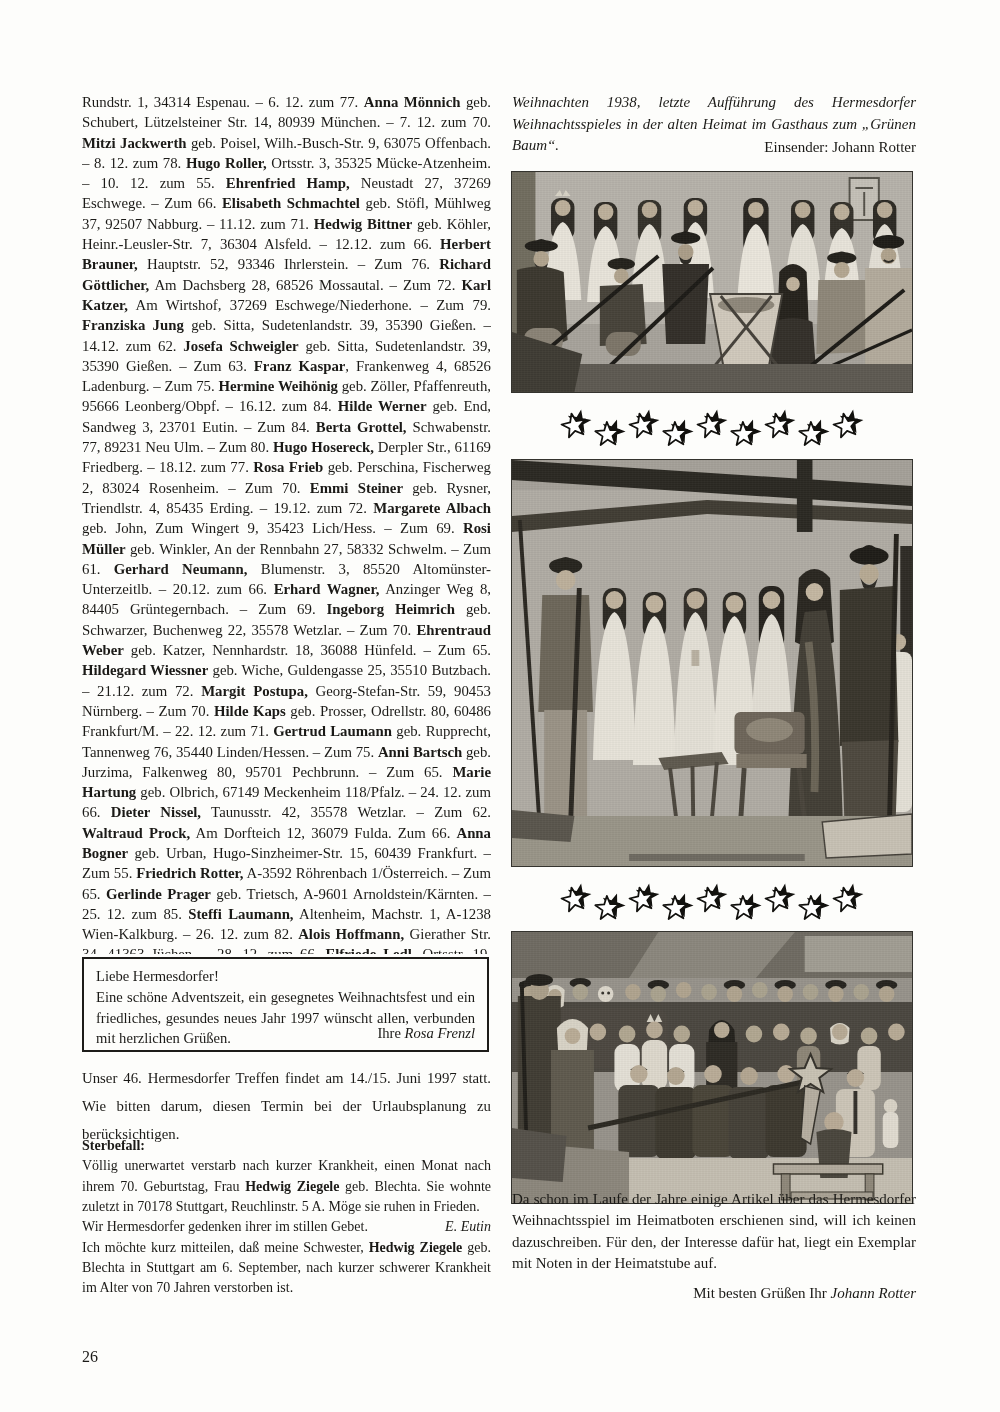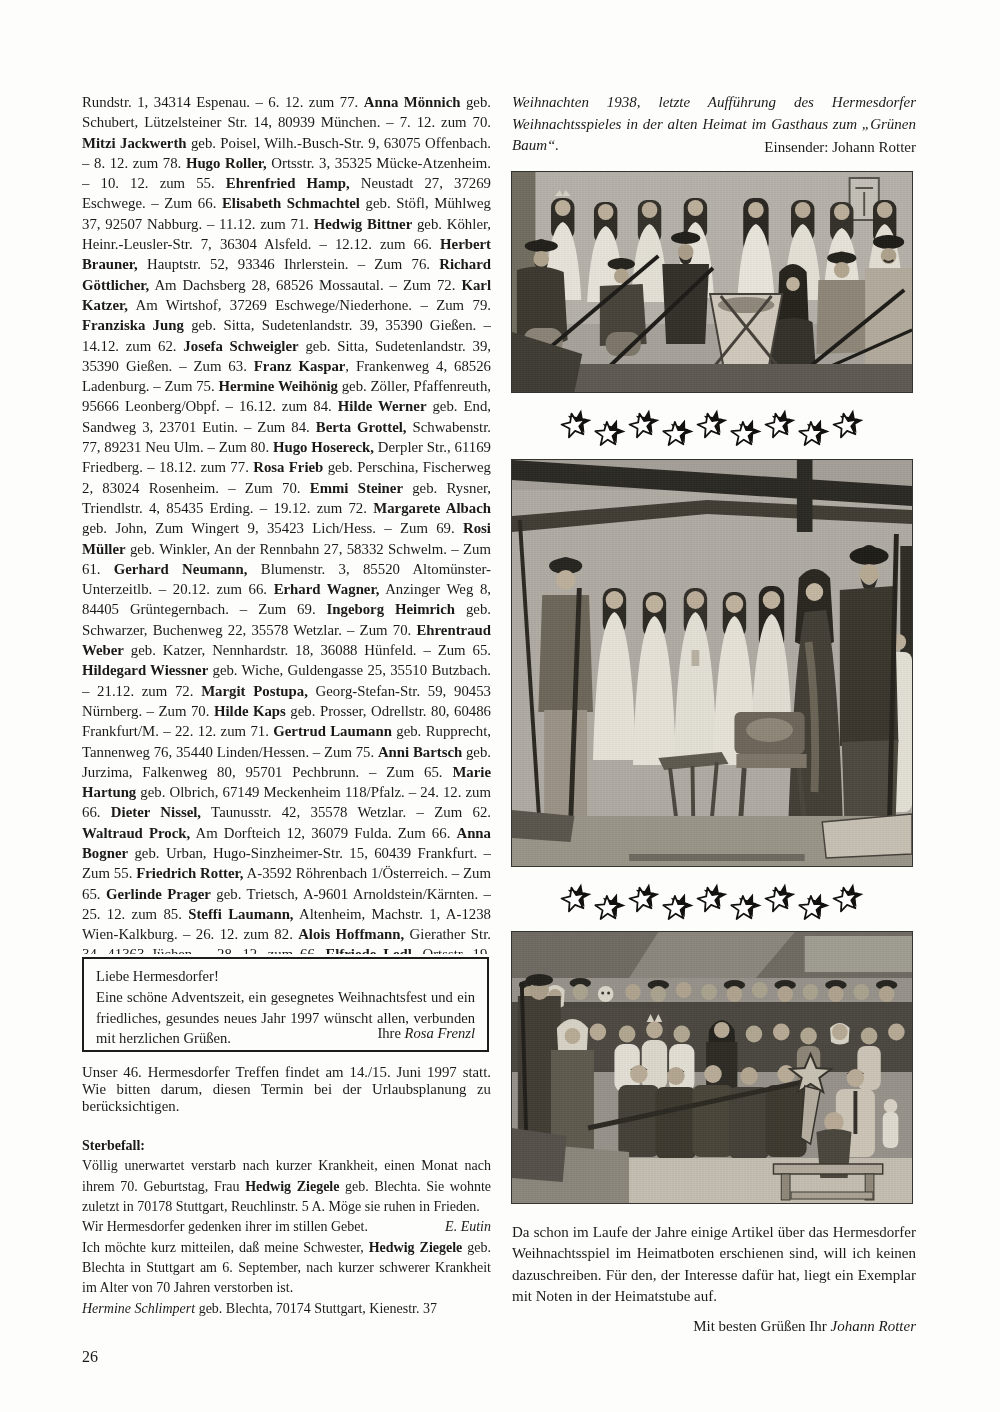--- a/index.html
+++ b/index.html
@@ -10,21 +10,21 @@
   .just{text-align:justify;text-justify:inter-word;}
   .run-b{font-weight:bold;}
   .run-i{font-style:italic;}
   .run-n{font-weight:normal;font-style:normal;}
 
   
   #birthdays{left:82px;top:92px;width:409px;height:862px;font-size:14.8px;line-height:20.3px;overflow:hidden;}
   #greeting-box{left:82px;top:957px;width:407px;height:95px;border:2px solid #1d1c19;box-sizing:border-box;
                 padding:7px 12px 6px 12px;font-size:14.6px;line-height:20.8px;}
   #box-signature{position:absolute;right:12px;bottom:6px;font-size:14.6px;}
-  #meeting{left:82px;top:1064px;width:409px;font-size:14.8px;line-height:17px;}
+  #meeting{left:82px;top:1064px;width:409px;font-size:14.8px;line-height:28px;}
   #obituary{left:82px;top:1136px;width:409px;font-size:14px;line-height:20.35px;}
   #obituary .heading{font-weight:bold;}
   .flexline{display:flex;justify-content:space-between;}
   #page-number{left:82px;top:1348px;font-size:16px;}
 
   
   #caption{left:512px;top:92px;width:404px;height:68px;font-size:15px;line-height:21.6px;font-style:italic;}
   #caption-credit{position:absolute;right:0;bottom:1px;font-style:normal;}
   .photo{position:absolute;outline:1px solid #34332e;background:#a7a39b;overflow:hidden;}
   .photo svg{display:block;width:100%;height:100%;}
@@ -33,21 +33,21 @@
                 repeating-linear-gradient(90deg,rgba(255,255,255,.025) 0 1px,rgba(0,0,0,.03) 1px 3px);}
   #photo1{left:512px;top:172px;width:400px;height:220px;}
   #photo2{left:512px;top:460px;width:400px;height:406px;}
   #photo3{left:512px;top:932px;width:400px;height:271px;}
   .stars{left:512px;width:400px;height:60px;display:flex;justify-content:center;align-items:flex-start;}
   #stars1{top:397px;}
   #stars2{top:871px;}
   .star{width:34px;height:50px;flex:0 0 auto;}
   .stars .star:nth-child(even){transform:translateY(9px) rotate(5deg);}
   .stars .star:nth-child(odd){transform:rotate(-4deg);}
-  #closing{left:512px;top:1222px;width:404px;font-size:15px;line-height:21.4px;}
+  #closing{left:512px;top:1189px;width:404px;font-size:15px;line-height:21.4px;}
   #closing-sig{text-align:right;margin-top:8px;}
   .hidden-defs{position:absolute;width:0;height:0;overflow:hidden;}
 </style>
 </head>
 <body>
 
 <svg class="hidden-defs" aria-hidden="true">
   <defs>
     <g id="star-shape">
       <path d="M20,5 L24.1,16.3 L36.2,16.7 L26.7,24.2 L30,35.8 L20,29 L10,35.8 L13.3,24.2 L3.8,16.7 L15.9,16.3 Z" fill="#12110e" transform="translate(7,2) rotate(14 20 22)"></path>
@@ -69,21 +69,20 @@
   <p id="meeting" class="abs just">Unser 46. Hermesdorfer Treffen findet am 14./15. Juni 1997 statt. Wie bitten darum, diesen Termin bei der Urlaubsplanung zu berücksichtigen.</p>
 
   <div id="obituary" class="abs">
     <div class="heading">Sterbefall:</div>
     <div class="just"><span class="run-n">Völlig unerwartet verstarb nach kurzer Krankheit, einen Monat nach ihrem 70. Geburtstag, Frau </span><span class="run-b">Hedwig Ziegele</span><span class="run-n"> geb. Blechta. Sie wohnte zuletzt in 70178 Stuttgart, Reuchlinstr. 5 A. Möge sie ruhen in Frieden.</span></div>
     <div class="flexline">
       <span>Wir Hermesdorfer gedenken ihrer im stillen Gebet.</span>
       <em>E. Eutin</em>
     </div>
     <div class="just"><span class="run-n">Ich möchte kurz mitteilen, daß meine Schwester, </span><span class="run-b">Hedwig Ziegele</span><span class="run-n"> geb. Blechta in Stuttgart am 6. September, nach kurzer schwerer Krankheit im Alter von 70 Jahren verstorben ist.</span></div>
-    <div><span class="run-i">Hermine Schlimpert</span><span class="run-n"> geb. Blechta, 70174 Stuttgart, Kienestr. 37</span></div>
   </div>
 
   <div id="page-number" class="abs">26</div>
 
   <div id="caption" class="abs just">
     <span>Weihnachten 1938, letzte Aufführung des Hermesdorfer Weihnachtsspieles in der alten Heimat im Gasthaus zum „Grünen Baum“.</span>
     <span id="caption-credit">Einsender: Johann Rotter</span>
   </div>
 
   <div id="photo1" class="photo abs" role="img" aria-label="Gruppenfoto 1938: Engel in weißen Gewändern hinten, Hirten mit Hüten und Stöcken vorne um eine Holzkrippe">

